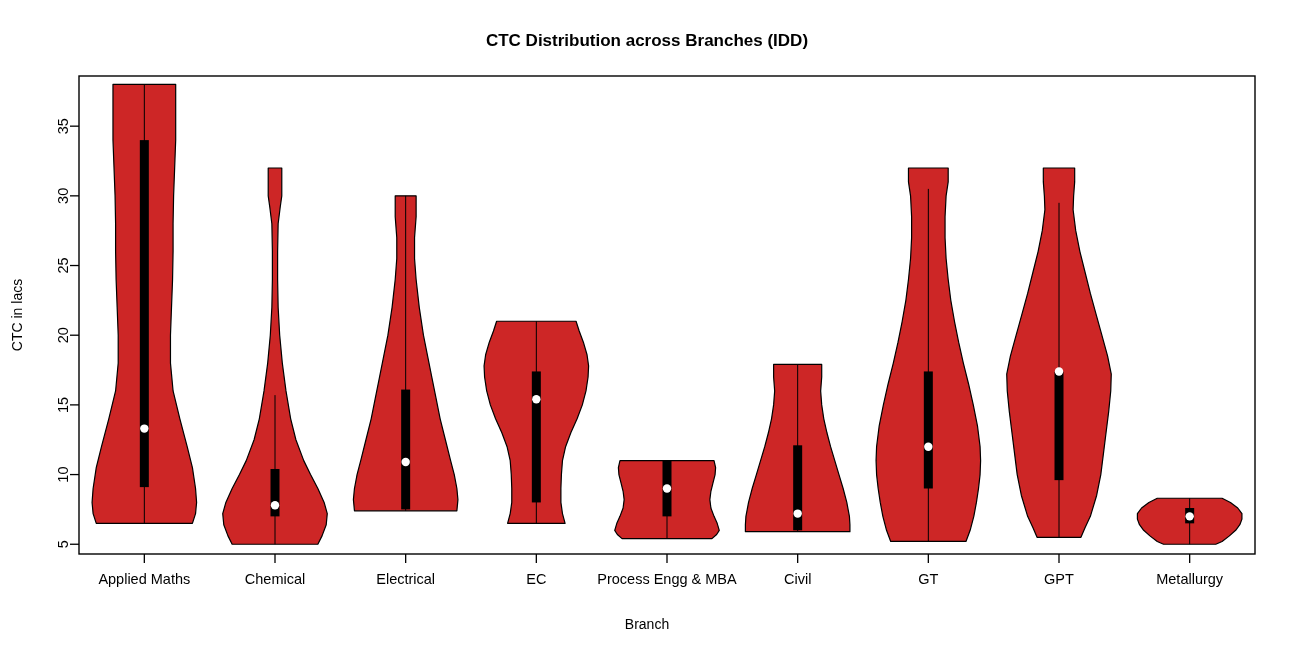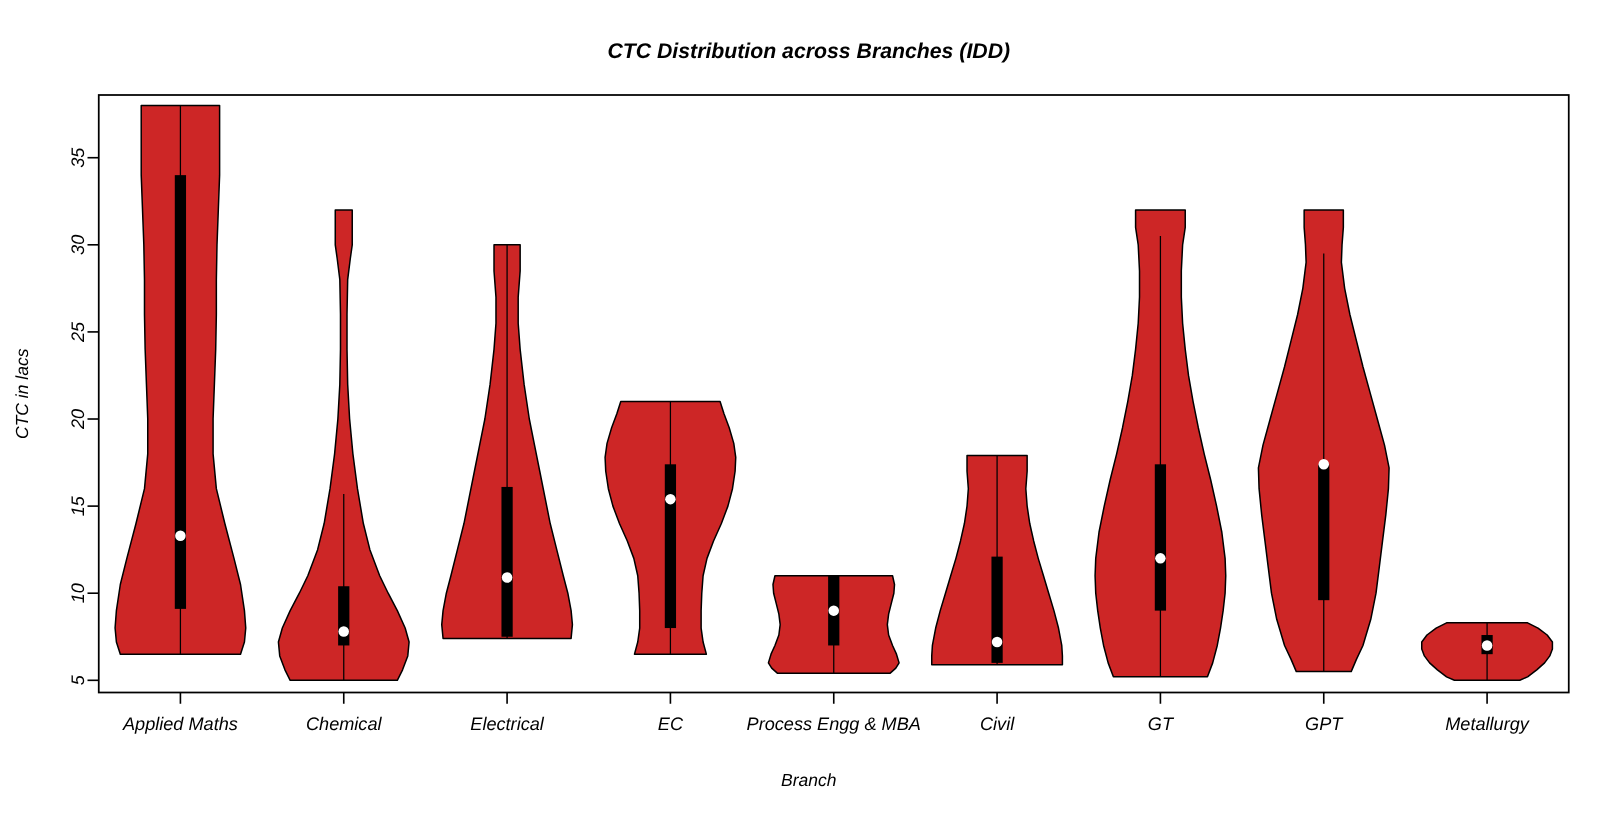--- a/index.html
+++ b/index.html
@@ -10,21 +10,20 @@
   body {
     width: 1294px;
     height: 653px;
     font-family: "Liberation Sans", sans-serif;
     overflow: hidden;
   }
   #plot-root {
     position: relative;
     width: 1282px;
     height: 653px;
-    font-style: italic;
   }
   #chart-svg {
     display: block;
     width: 1294px;
     height: 653px;
   }
   .chart-title {
     font-family: "Liberation Sans", sans-serif;
     font-size: 17px;
     font-weight: bold;

